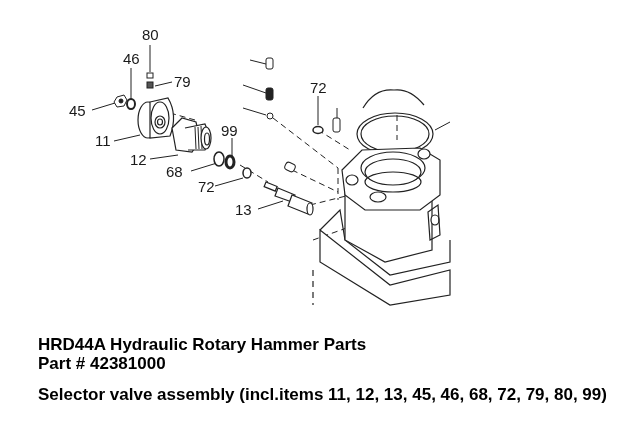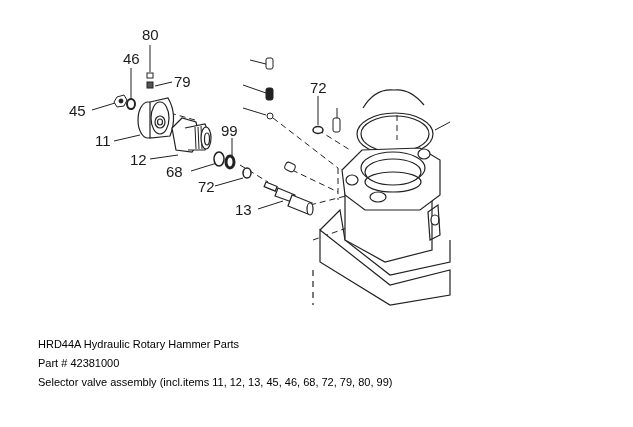--- a/index.html
+++ b/index.html
@@ -1,19 +1,19 @@
 <!DOCTYPE html>
 <html><head>
 <meta charset="utf-8">
 <style>
   html, body { margin:0; padding:0; background:#ffffff; }
   body { width:633px; height:427px; position:relative; overflow:hidden; font-family:"Liberation Sans", sans-serif; }
   #diagram { position:absolute; left:0; top:0; width:633px; height:320px; }
   .lbl { font-family:"Liberation Sans", sans-serif; font-size:15px; fill:#1a1a1a; }
-  .caption { position:absolute; left:38px; font-weight:normal; font-size:11px; color:#000; line-height:19px; white-space:nowrap; }
+  .caption { position:absolute; left:38px; font-weight:bold; font-size:17px; color:#000; line-height:19px; white-space:nowrap; }
 </style>
 </head>
 <body>
 
 <svg id="diagram" viewBox="0 0 633 320" xmlns="http://www.w3.org/2000/svg">
   <g stroke="#222" stroke-width="1" fill="none">
 
     <line x1="150" y1="45" x2="150" y2="72"></line>
     <line x1="131" y1="68" x2="131" y2="100"></line>
     <line x1="155" y1="86" x2="172" y2="82"></line>
@@ -127,13 +127,13 @@
   <text class="lbl" x="130" y="165">12</text>
   <text class="lbl" x="166" y="177">68</text>
   <text class="lbl" x="221" y="136">99</text>
   <text class="lbl" x="198" y="192">72</text>
   <text class="lbl" x="235" y="215">13</text>
   <text class="lbl" x="310" y="93">72</text>
 </svg>
 
 <div class="caption" style="top:335px;">HRD44A Hydraulic Rotary Hammer Parts</div>
 <div class="caption" style="top:354px;">Part # 42381000</div>
-<div class="caption" style="top:373px;">Selector valve assembly (incl.items 11, 12, 13, 45, 46, 68, 72, 79, 80, 99)</div>
+<div class="caption" style="top:385px;">Selector valve assembly (incl.items 11, 12, 13, 45, 46, 68, 72, 79, 80, 99)</div>
 
 </body></html>

